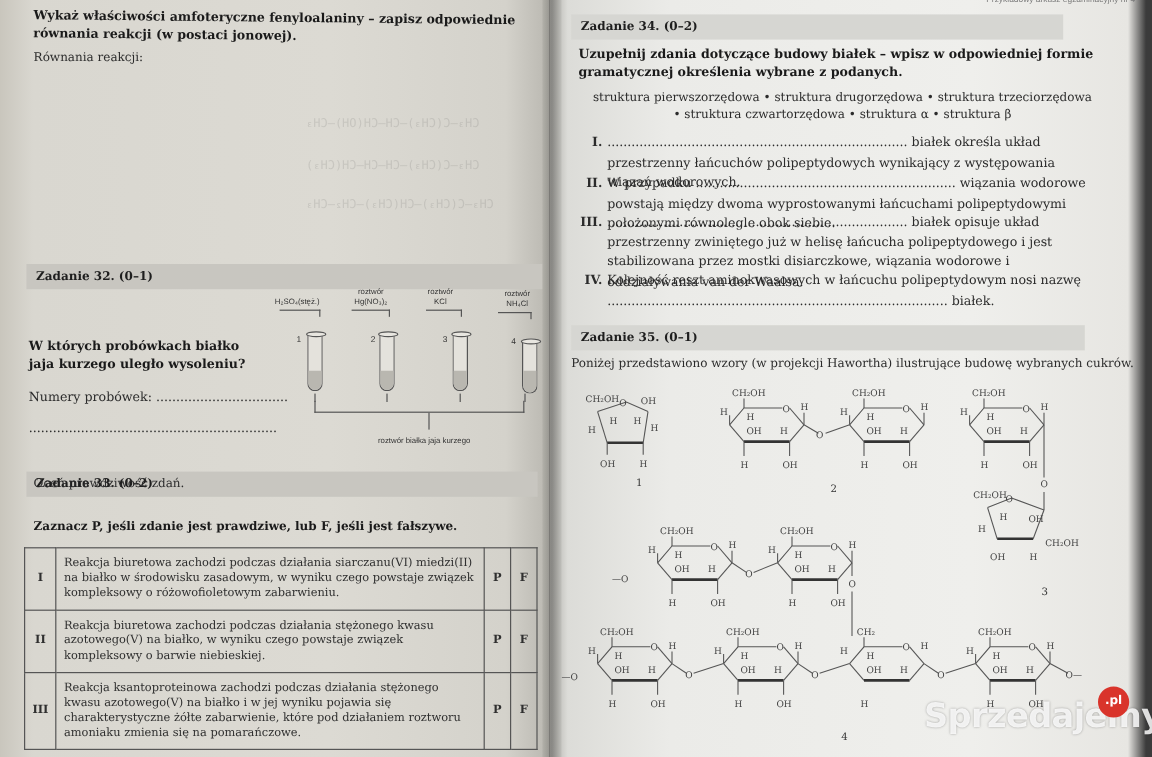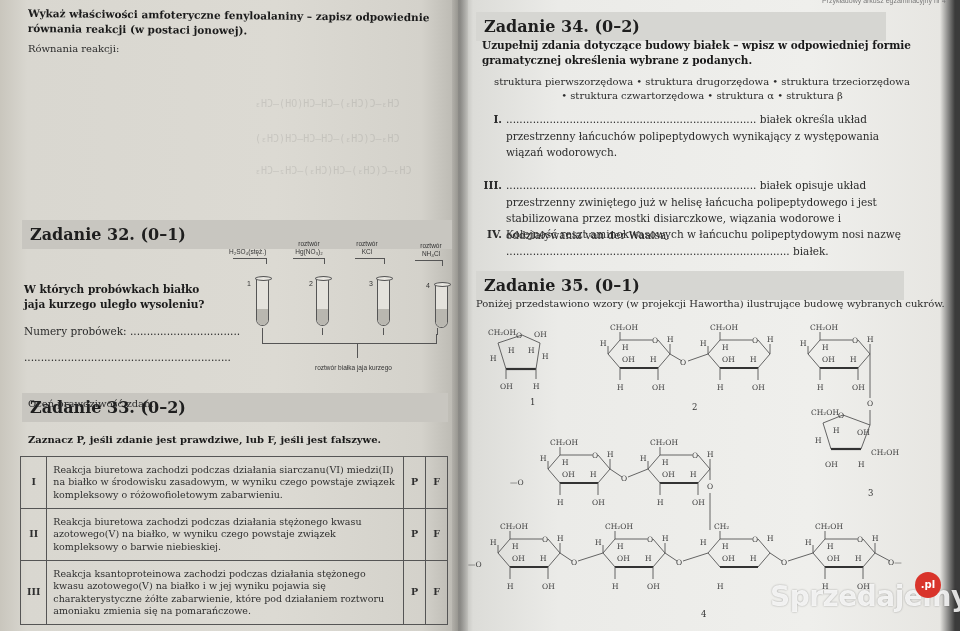--- a/index.html
+++ b/index.html
@@ -4,21 +4,21 @@
 <style>
   * { box-sizing: border-box; margin: 0; padding: 0; }
   html, body { width: 960px; height: 631px; overflow: hidden; background: #3a3a3a; }
   body { position: relative; font-family: "DejaVu Serif", "Liberation Serif", serif; color: #2a2a2a; }
 
   .page { position: absolute; top: 0; height: 631px; overflow: hidden; }
   .page-left { left: 0; width: 458px; background: linear-gradient(90deg, #c9c6bd 0%, #d9d7d0 6%, #dcdad3 60%, #d4d2cb 92%, #b9b7b0 100%); }
   .page-right { left: 458px; width: 502px; background: linear-gradient(90deg, #a9a8a3 0%, #dcdcd8 3%, #ebebe8 20%, #efefec 70%, #e7e6e2 96%, #3b3b3b 99%); }
   .gutter { position: absolute; left: 452px; top: 0; width: 16px; height: 631px; background: linear-gradient(90deg, rgba(0,0,0,0.06), rgba(0,0,0,0.22), rgba(0,0,0,0.05)); z-index: 3; }
 
-  .task-header { position: absolute; background: #c8c6c0; font-weight: bold; font-size: 16px; padding: 5px 8px; color: #1e1e1e; }
+  .task-header { position: absolute; background: #c8c6c0; font-weight: bold; font-size: 10px; padding: 5px 8px; color: #1e1e1e; }
   .page-right .task-header { background: #d6d6d2; }
 
   .txt { position: absolute; font-size: 10.5px; line-height: 14.5px; color: #2b2b2b; }
   .bold { font-weight: bold; color: #1a1a1a; }
 
   
   .q-title { left: 28px; top: 6px; width: 425px; transform: rotate(0.6deg); transform-origin: left top; }
   .equations-label { left: 28px; top: 42px; font-size: 10px; text-align: center; }
   .ghost { position: absolute; color: rgba(80,80,80,0.14); font-size: 10px; font-family: "DejaVu Sans Mono", monospace; transform: scaleX(-1); }
 
@@ -149,20 +149,21 @@
 
 <div class="page page-right">
   <div class="running-head">Przykładowy arkusz egzaminacyjny nr 4</div>
 
   <div class="task-header" style="left:18px;top:12px;width:410px;">Zadanie 34. (0–2)</div>
   <div class="txt bold" style="left:24px;top:38px;width:440px;">Uzupełnij zdania dotyczące budowy białek – wpisz w odpowiedniej formie gramatycznej określenia wybrane z podanych.</div>
   <div class="txt" style="left:24px;top:75px;width:440px;text-align:center;font-size:10px;">struktura pierwszorzędowa • struktura drugorzędowa • struktura trzeciorzędowa</div>
   <div class="txt" style="left:24px;top:89px;width:440px;text-align:center;font-size:10px;">• struktura czwartorzędowa • struktura α • struktura β</div>
 
   <div class="slot" style="left:48px;top:111px;width:404px;"><span class="n">I.</span><span>........................................................................... białek określa układ przestrzenny łańcuchów polipeptydowych wynikający z występowania wiązań wodorowych.</span></div>
+  <div class="slot" style="left:48px;top:145px;width:404px;"><span class="n">II.</span><span>W przypadku ................................................................. wiązania wodorowe powstają między dwoma wyprostowanymi łańcuchami polipeptydowymi położonymi równolegle obok siebie.</span></div>
   <div class="slot" style="left:48px;top:177px;width:404px;"><span class="n">III.</span><span>........................................................................... białek opisuje układ przestrzenny zwiniętego już w helisę łańcucha polipeptydowego i jest stabilizowana przez mostki disiarczkowe, wiązania wodorowe i oddziaływania van der Waalsa.</span></div>
   <div class="slot" style="left:48px;top:226px;width:404px;"><span class="n">IV.</span><span>Kolejność reszt aminokwasowych w łańcuchu polipeptydowym nosi nazwę ..................................................................................... białek.</span></div>
 
   <div class="task-header" style="left:18px;top:271px;width:428px;">Zadanie 35. (0–1)</div>
   <div class="txt" style="left:18px;top:297px;font-size:10px;">Poniżej przedstawiono wzory (w projekcji Hawortha) ilustrujące budowę wybranych cukrów.</div>
 
   <svg class="diagram" style="left:0;top:315px;" width="502" height="316">
     <defs>
       <g id="pyr">
         <polyline class="ring-thin" points="0,14 12,0 44,0"></polyline>

